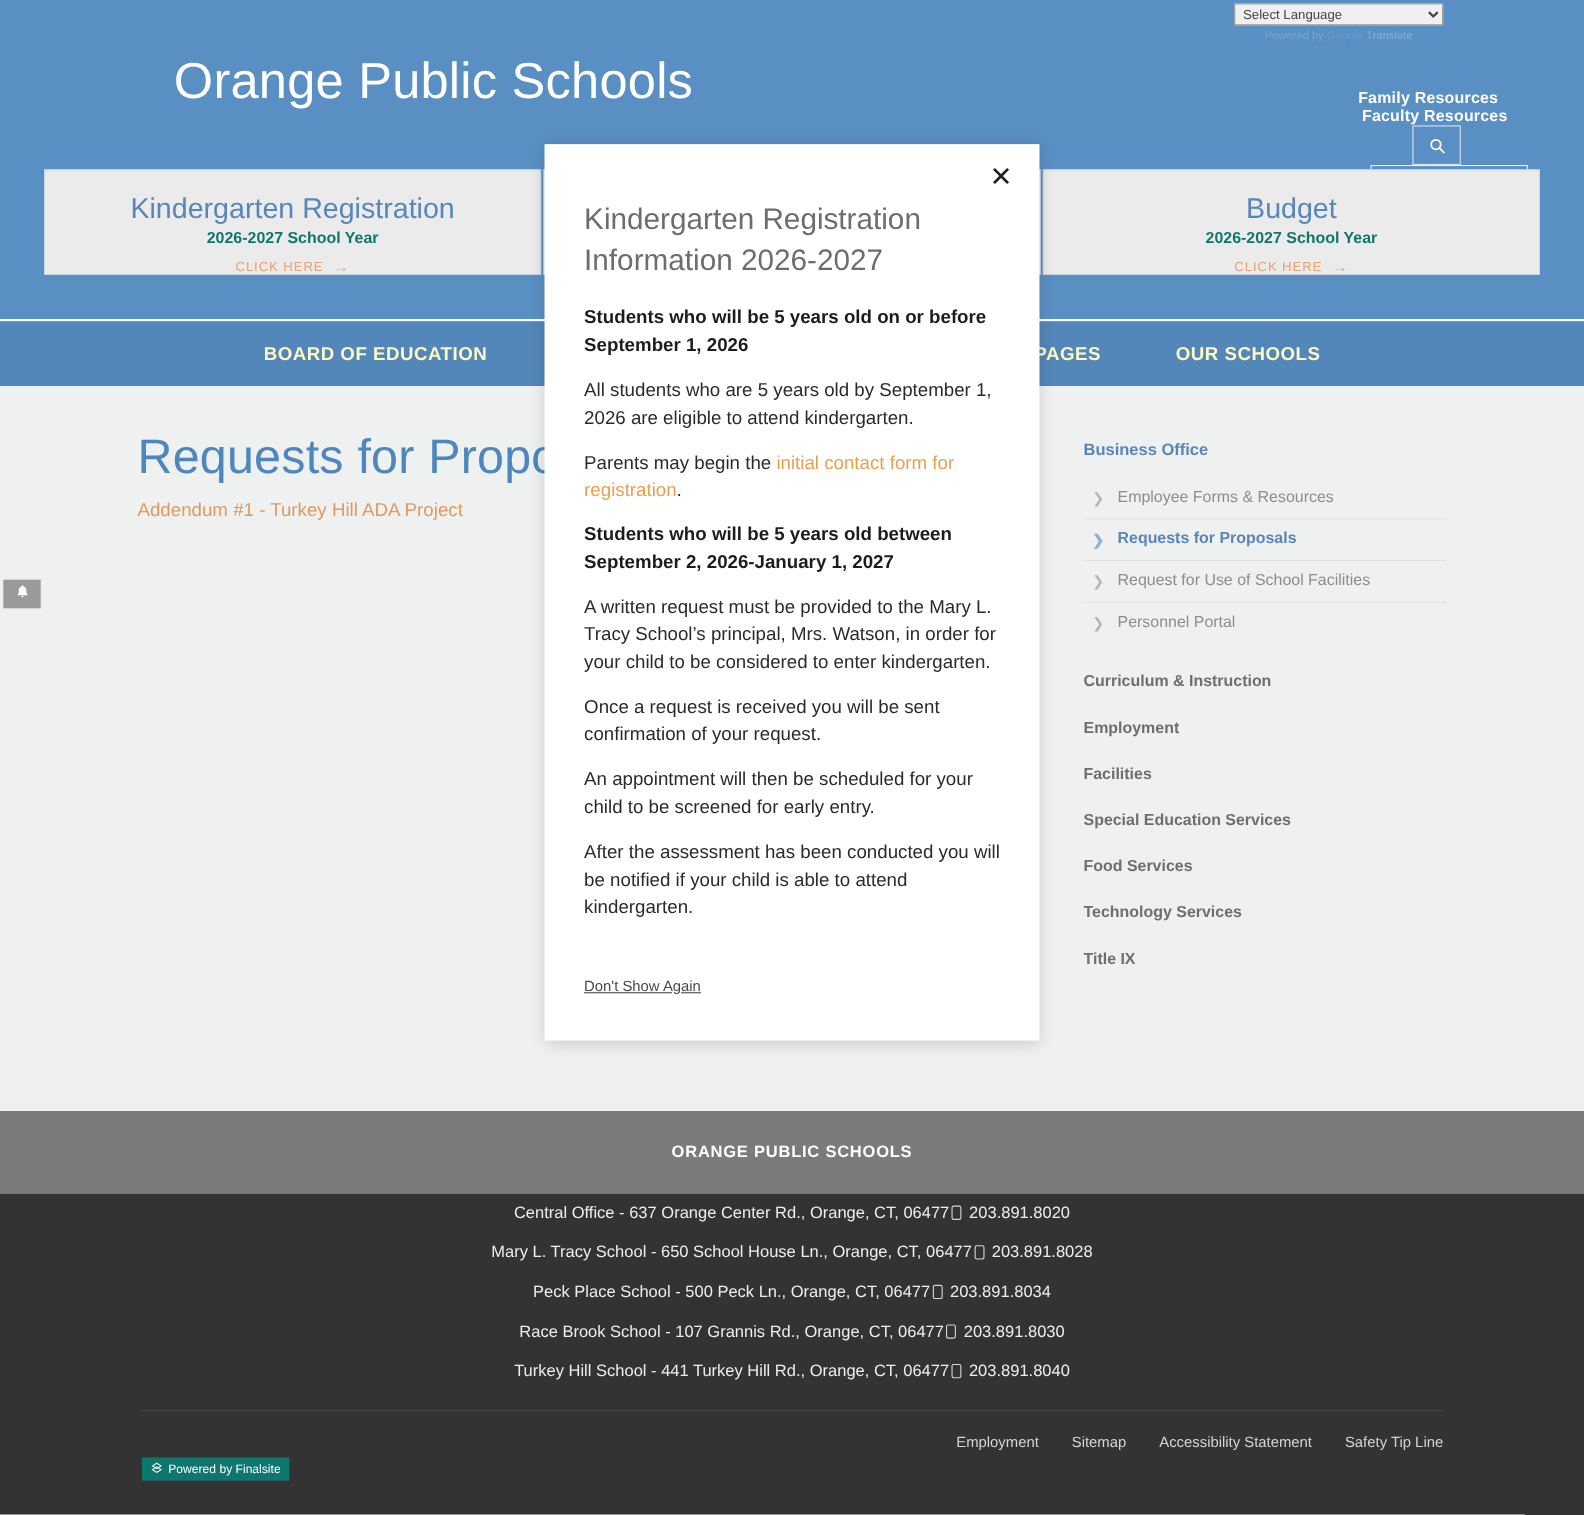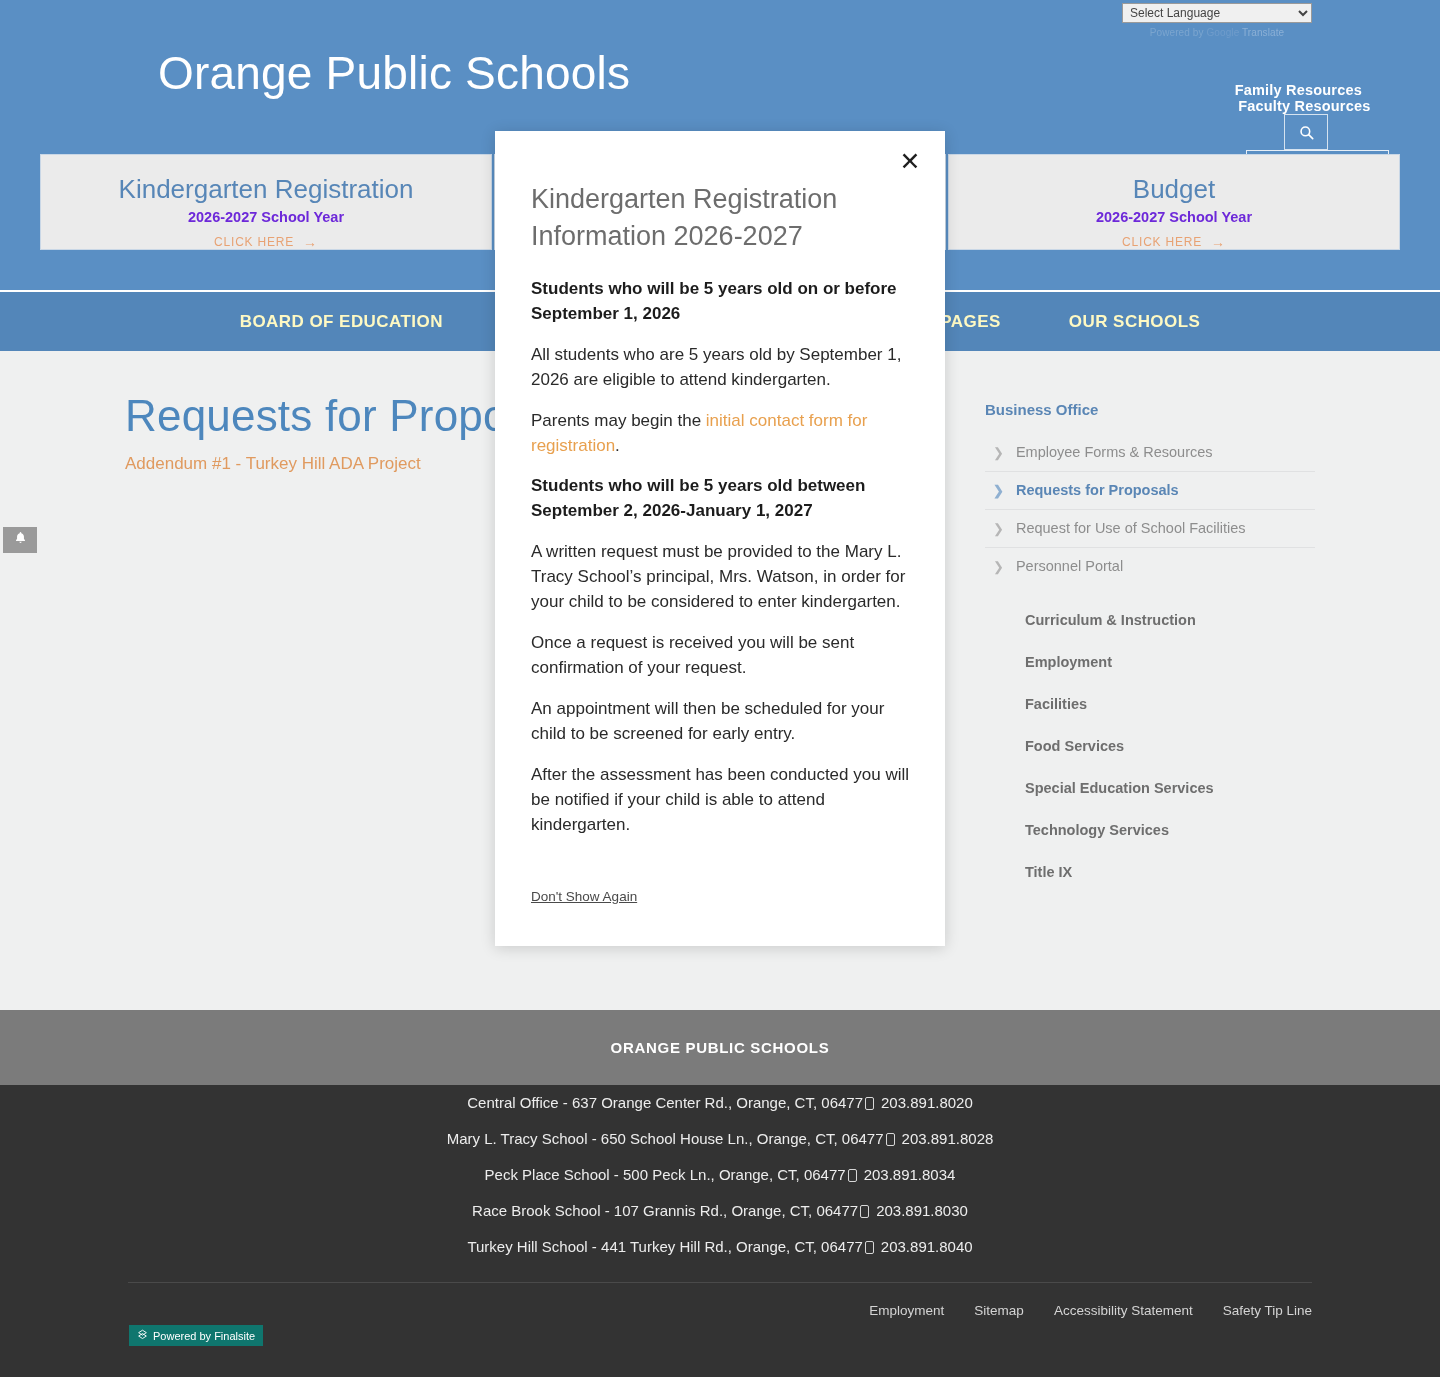--- a/index.html
+++ b/index.html
@@ -123,21 +123,21 @@
   }
   .promo-title {
     font-size: 26px;
     line-height: 32px;
     color: #5786b7;
     font-weight: 400;
   }
   .promo-sub {
     font-size: 14.5px;
     font-weight: 700;
-    color: #6d28d9;
+    color: #0f766e;
     margin-top: 4px;
   }
   .promo-cta {
     margin-top: 10px;
     font-size: 12px;
     color: #e8a273;
     letter-spacing: .8px;
     font-weight: 400;
     display: flex;
     align-items: center;
@@ -232,21 +232,20 @@
     color: #b6b6b6;
     line-height: 1;
   }
   .side-subitem.active .chev { color: #8fb0d1; }
   .side-section {
     font-size: 14.5px;
     font-weight: 700;
     color: #6e6e6e;
     padding: 13px 0 13px 0;
     cursor: pointer;
-    margin-left: 40px;
   }
 
   
   .bell-tab {
     position: absolute;
     left: 3px;
     top: 527px;
     width: 34px;
     height: 26px;
     background: #9a9a9a;
@@ -497,22 +496,22 @@
         </div>
         <div class="side-subitem">
           <span class="chev">❯</span>
           <span>Personnel Portal</span>
         </div>
       </div>
 
       <div class="side-section">Curriculum &amp; Instruction</div>
       <div class="side-section">Employment</div>
       <div class="side-section">Facilities</div>
+      <div class="side-section">Special Education Services</div>
       <div class="side-section">Food Services</div>
-      <div class="side-section">Special Education Services</div>
       <div class="side-section">Technology Services</div>
       <div class="side-section">Title IX</div>
     </div>
   </div>
 </div>
 
 <div class="bell-tab">
   <span>
     <svg width="13" height="14" viewBox="0 0 14 15" fill="#ffffff">
       <path d="M7 1.1c-.5 0-.9.4-.9.9v.3C4.5 2.7 3.3 4.1 3.3 5.8v2.6L2.2 10v.8h9.6V10l-1.1-1.6V5.8c0-1.7-1.2-3.1-2.8-3.5V2c0-.5-.4-.9-.9-.9z"></path>

